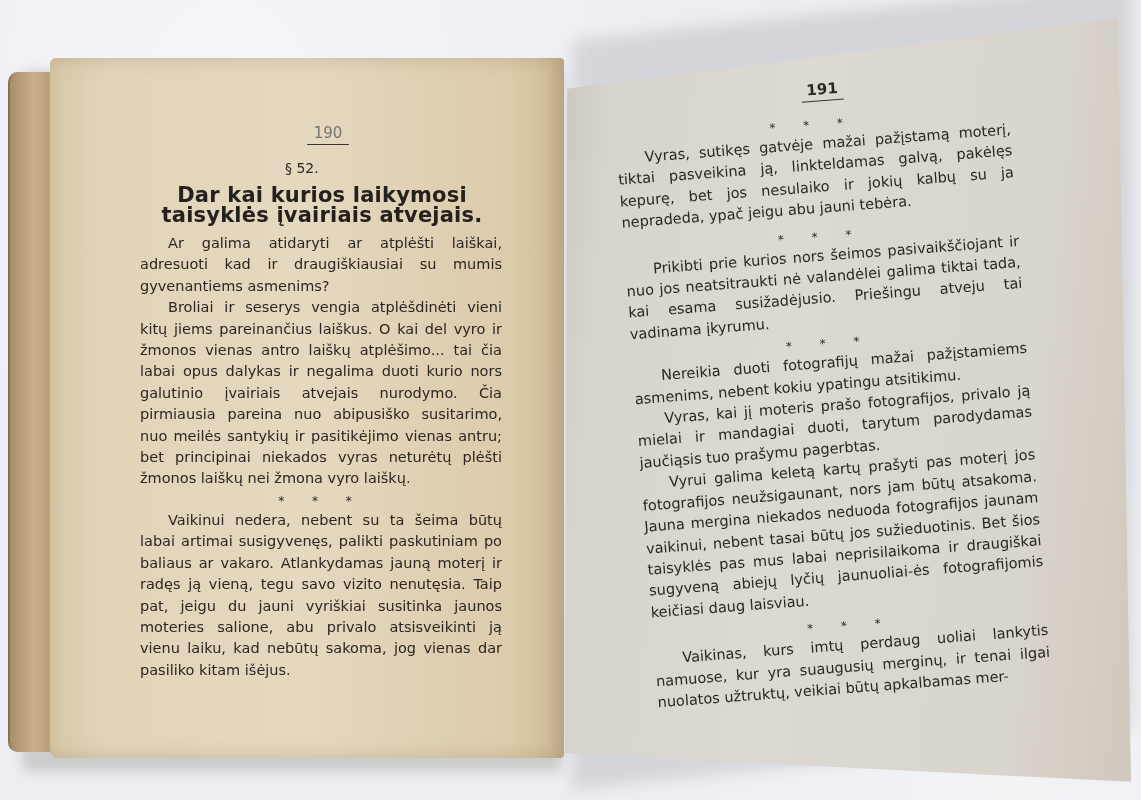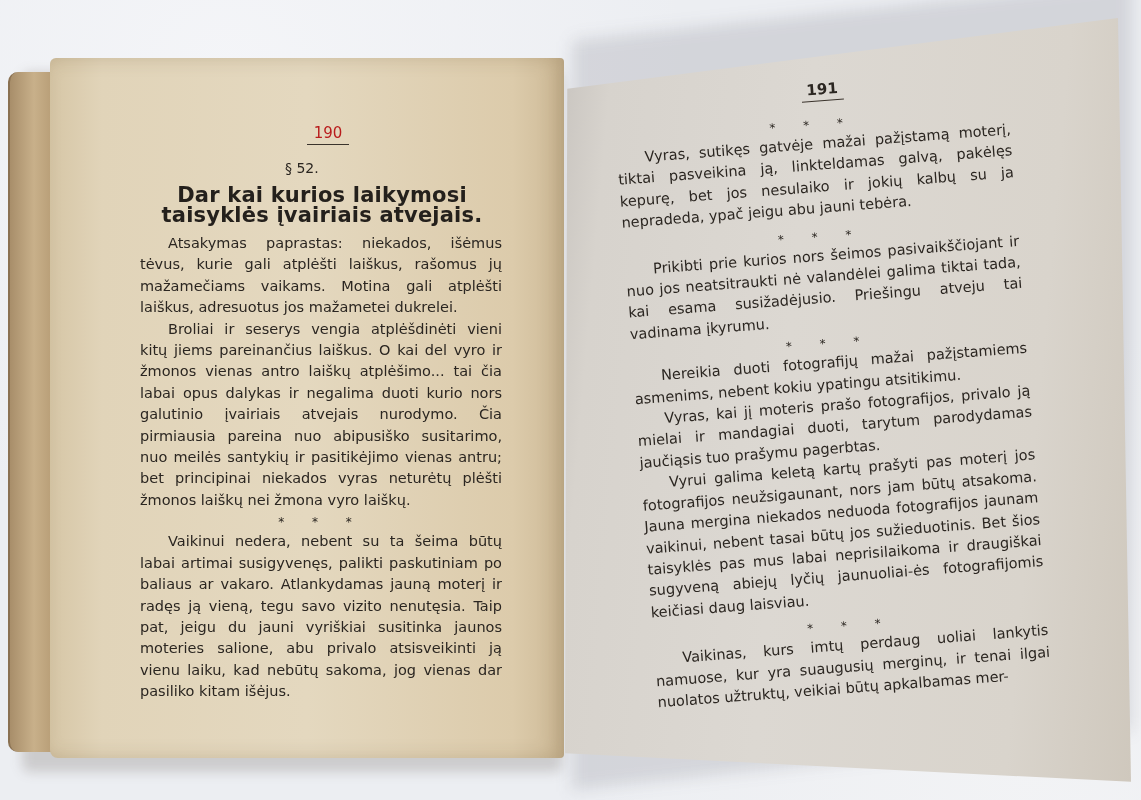--- a/index.html
+++ b/index.html
@@ -37,21 +37,21 @@
     clip-path: polygon(0.4% 9.2%, 97.7% 0%, 100% 99.2%, 0% 95.5%);
     background: linear-gradient(95deg,#c9c5c0 0%, #d7d3cd 8%, #dcd8d2 40%, #d9d4cc 80%, #cfc8bd 100%);
   }
   .text {
     position:absolute; color:#2b2621;
     font-family: "DejaVu Sans", sans-serif;
     font-size:14.5px; line-height:21.4px; text-align:justify;
   }
   .lp-text { left:140px; top:233px; width:362px; }
   .pagenum {
-    position:absolute; font-family:"DejaVu Sans", sans-serif; font-size:15px; color:#b91c1c;
+    position:absolute; font-family:"DejaVu Sans", sans-serif; font-size:15px; color:#737373;
     text-align:center;
   }
   .pagenum .rule { display:block; margin:2px auto 0; width:42px; height:1px; background:#3a332c; }
   .section-num { position:absolute; left:285px; top:160px; width:80px; font-size:14px; color:#2b2621; font-family:"DejaVu Sans", sans-serif; }
   .heading {
     position:absolute; left:138px; top:185px; width:368px; text-align:center;
     font-family:"DejaVu Sans", sans-serif; font-weight:bold; font-size:21px; line-height:20px; color:#24201c;
     letter-spacing:0.2px;
   }
   .para { margin:0; text-indent:28px; }
@@ -72,21 +72,21 @@
 <div class="left-page"></div>
 
 <div class="pagenum" style="left:300px; top:124px; width:56px;">
   <span>190</span>
   <span class="rule"></span>
 </div>
 <div class="section-num">§ 52.</div>
 <div class="heading">Dar kai kurios laikymosi taisyklės įvairiais atvejais.</div>
 
 <div class="text lp-text">
-  <p class="para">Atsakymas paprastas: niekados, išėmus tėvus, kurie gali atplėšti laiškus, rašomus jų mažamečiams vaikams. Motina gali atplėšti laiškus, adresuotus jos mažametei dukrelei.</p>
+  <p class="para">Ar galima atidaryti ar atplėšti laiškai, adresuoti kad ir draugiškiausiai su mumis gyvenantiems asmenims?</p>
   <p class="para">Broliai ir seserys vengia atplėšdinėti vieni kitų jiems pareinančius laiškus. O kai del vyro ir žmonos vienas antro laiškų atplėšimo... tai čia labai opus dalykas ir negalima duoti kurio nors galutinio įvairiais atvejais nurodymo. Čia pirmiausia pareina nuo abipusiško susitarimo, nuo meilės santykių ir pasitikėjimo vienas antru; bet principinai niekados vyras neturėtų plėšti žmonos laiškų nei žmona vyro laiškų.</p>
   <div class="stars">* * *</div>
   <p class="para">Vaikinui nedera, nebent su ta šeima būtų labai artimai susigyvenęs, palikti paskutiniam po baliaus ar vakaro. Atlankydamas jauną moterį ir radęs ją vieną, tegu savo vizito nenutęsia. Taip pat, jeigu du jauni vyriškiai susitinka jaunos moteries salione, abu privalo atsisveikinti ją vienu laiku, kad nebūtų sakoma, jog vienas dar pasiliko kitam išėjus.</p>
 </div>
 
 <div class="right-shadow"></div>
 <div class="right-page"></div>
 
 <div class="rp-wrap">
   <div class="rp-pagenum">

